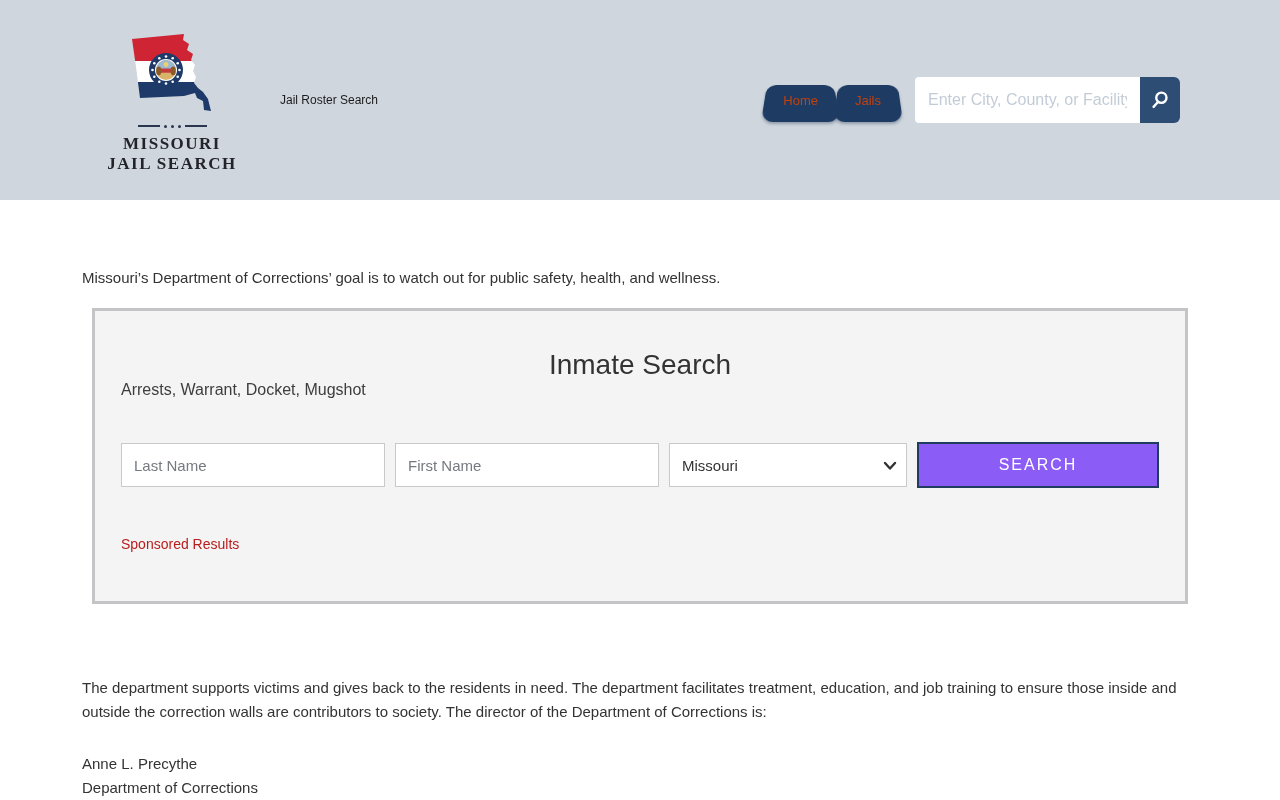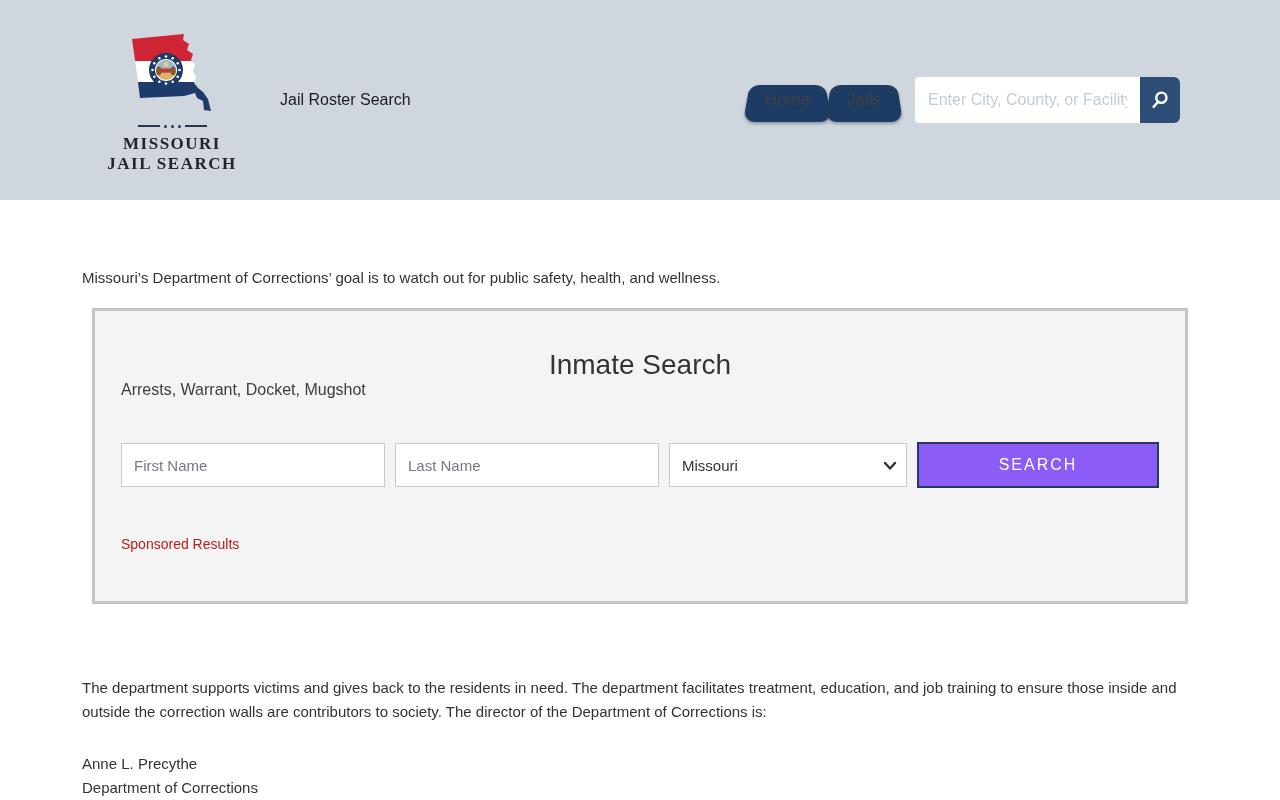--- a/index.html
+++ b/index.html
@@ -18,26 +18,26 @@
   }
   .logo-map{ display:block; }
   .logo-divider{ display:flex; align-items:center; gap:4px; margin:6px 0 6px; }
   .logo-divider .bar{ width:22px; height:2px; background:#2a3550; }
   .logo-divider .dot{ width:3px; height:3px; border-radius:50%; background:#2a3550; }
   .logo-title{
     font-family:"Liberation Serif", serif; font-weight:bold;
     font-size:17px; line-height:20px; letter-spacing:1.5px;
     color:#23232b; text-align:center; white-space:nowrap;
   }
-  .site-title{ font-size:16px; color:#1c1c1e; margin-left:48px; }
+  .site-title{ font-size:12px; color:#1c1c1e; margin-left:48px; }
 
   .nav-tabs{ margin-left:auto; display:flex; align-items:center; }
   .tab{ position:relative; height:44px; padding:0 22px;
     display:flex; align-items:center; justify-content:flex-start;
-    color:#404040; font-size:17px; cursor:pointer; }
+    color:#c2410c; font-size:13px; cursor:pointer; }
   .tab::before{ content:""; position:absolute; inset:0; background:#1e3c63;
     border-radius:12px; transform:perspective(30px) rotateX(7deg);
     transform-origin:50% 100%; z-index:0;
     box-shadow:0 2px 3px rgba(30,50,80,.35); }
   .tab .tab-label{ position:relative; z-index:1; }
   .tab.tab-home{ margin-right:-7px; z-index:2; }
   .tab.tab-jails{ z-index:1; }
 
   .header-search{ display:flex; margin-left:12px; height:46px; }
   .header-search input{
@@ -166,22 +166,22 @@
 
 <main class="container">
 
   <p class="intro-text">Missouri’s Department of Corrections’ goal is to watch out for public safety, health, and wellness.</p>
 
   <section class="inmate-panel">
     <h1 class="panel-title">Inmate Search</h1>
     <div class="panel-subtitle">Arrests, Warrant, Docket, Mugshot</div>
 
     <div class="search-form">
+      <input class="text-field" type="text" placeholder="Last Name" style="">
       <input class="text-field" type="text" placeholder="First Name" style="">
-      <input class="text-field" type="text" placeholder="Last Name" style="">
       <div class="select-wrap">
         <select>
           <option>Missouri</option>
         </select>
         <span class="chevron">
           <svg width="14" height="10" viewBox="0 0 14 10" fill="none" stroke="#333" stroke-width="2.4" stroke-linecap="round" stroke-linejoin="round" aria-hidden="true">
             <polyline points="2,2 7,7.5 12,2"></polyline>
           </svg>
         </span>
       </div>

